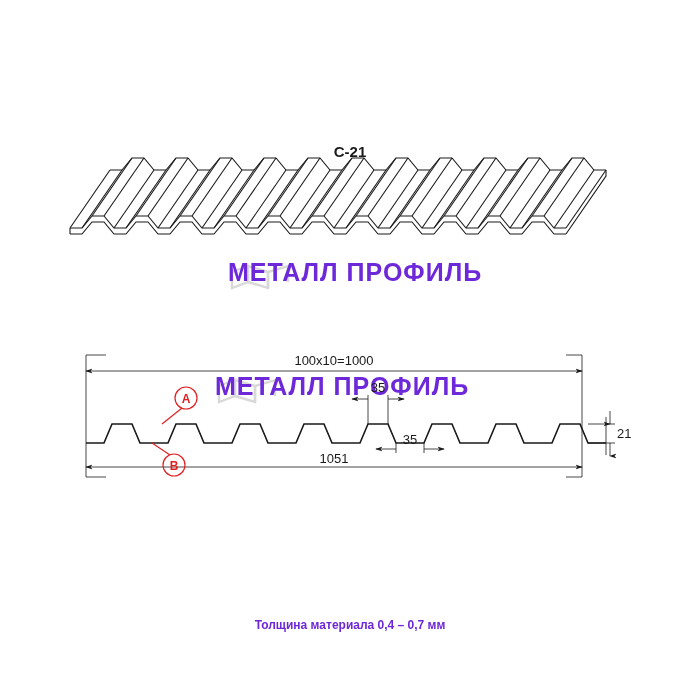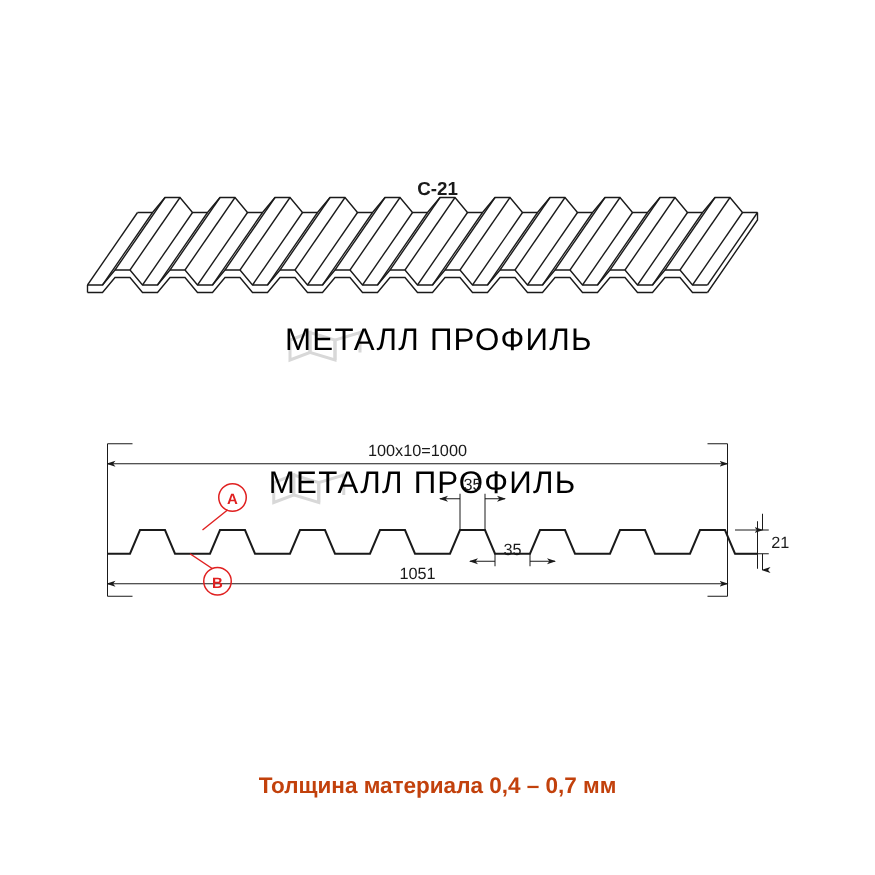--- a/index.html
+++ b/index.html
@@ -56,30 +56,30 @@
     width: 570px;
     height: 150px;
     text-decoration: underline;
   }
   .footer {
     position: absolute;
     top: 618px;
     left: 0;
     width: 700px;
     text-align: center;
-    font-size: 18px;
-    font-weight: bold;
-    color: #c2410c;
+    font-size: 12px;
+    font-weight: bold;
+    color: #6d28d9;
   }
   .wm {
     position: absolute;
     pointer-events: none;
-    color: #000000;
+    color: #6d28d9;
     font-size: 25px;
-    font-weight: normal;
+    font-weight: bold;
     letter-spacing: 1px;
     white-space: nowrap;
     user-select: none;
   }
   .wm1 { top: 258px; left: 228px; }
   .wm2 { top: 372px; left: 215px; }
   .wm-logo {
     position: absolute;
     pointer-events: none;
     user-select: none;

